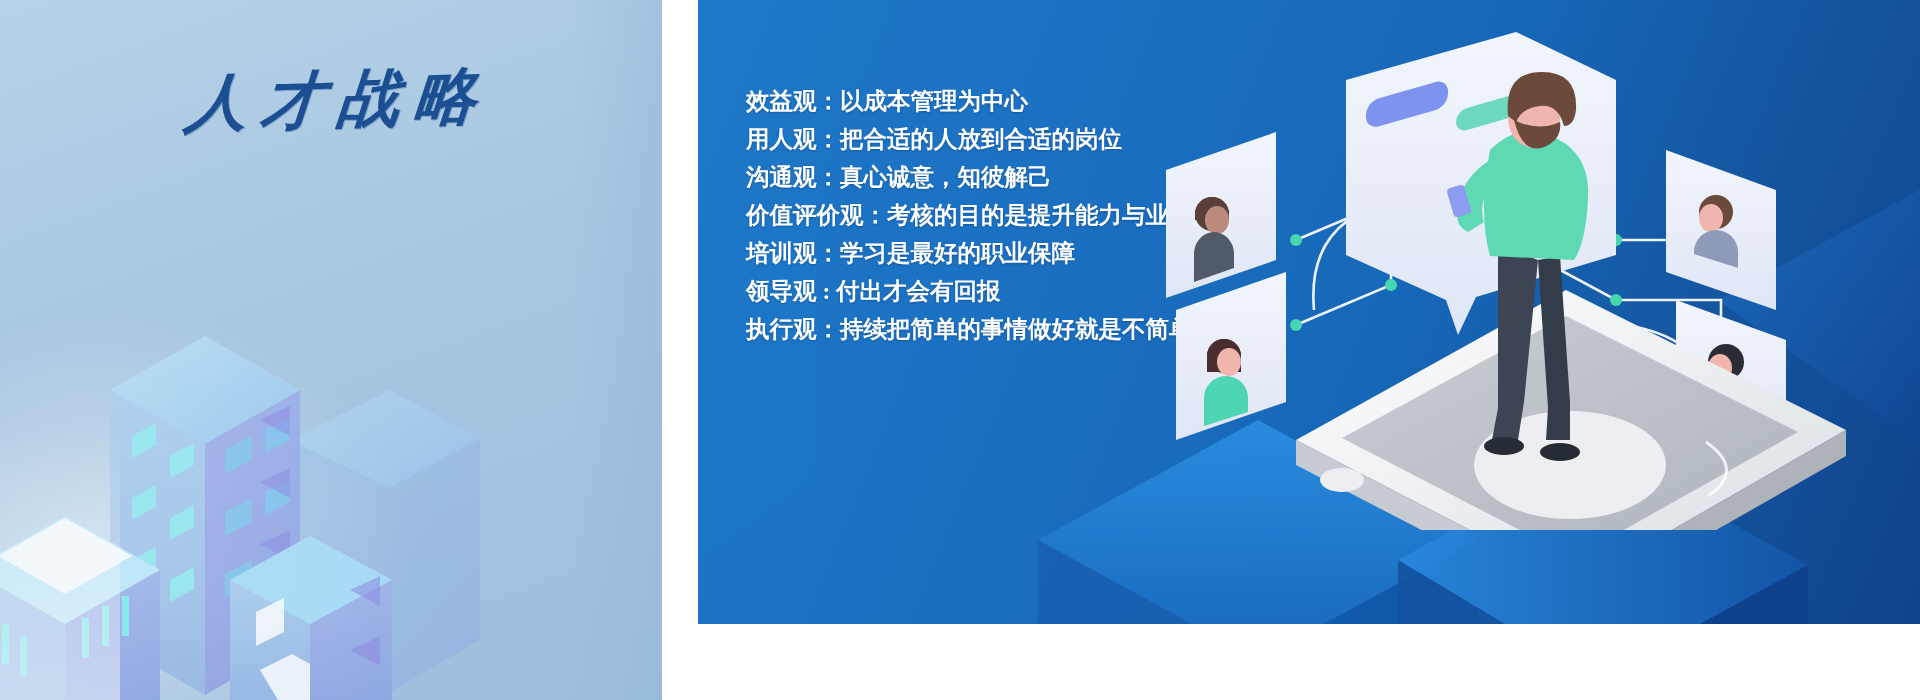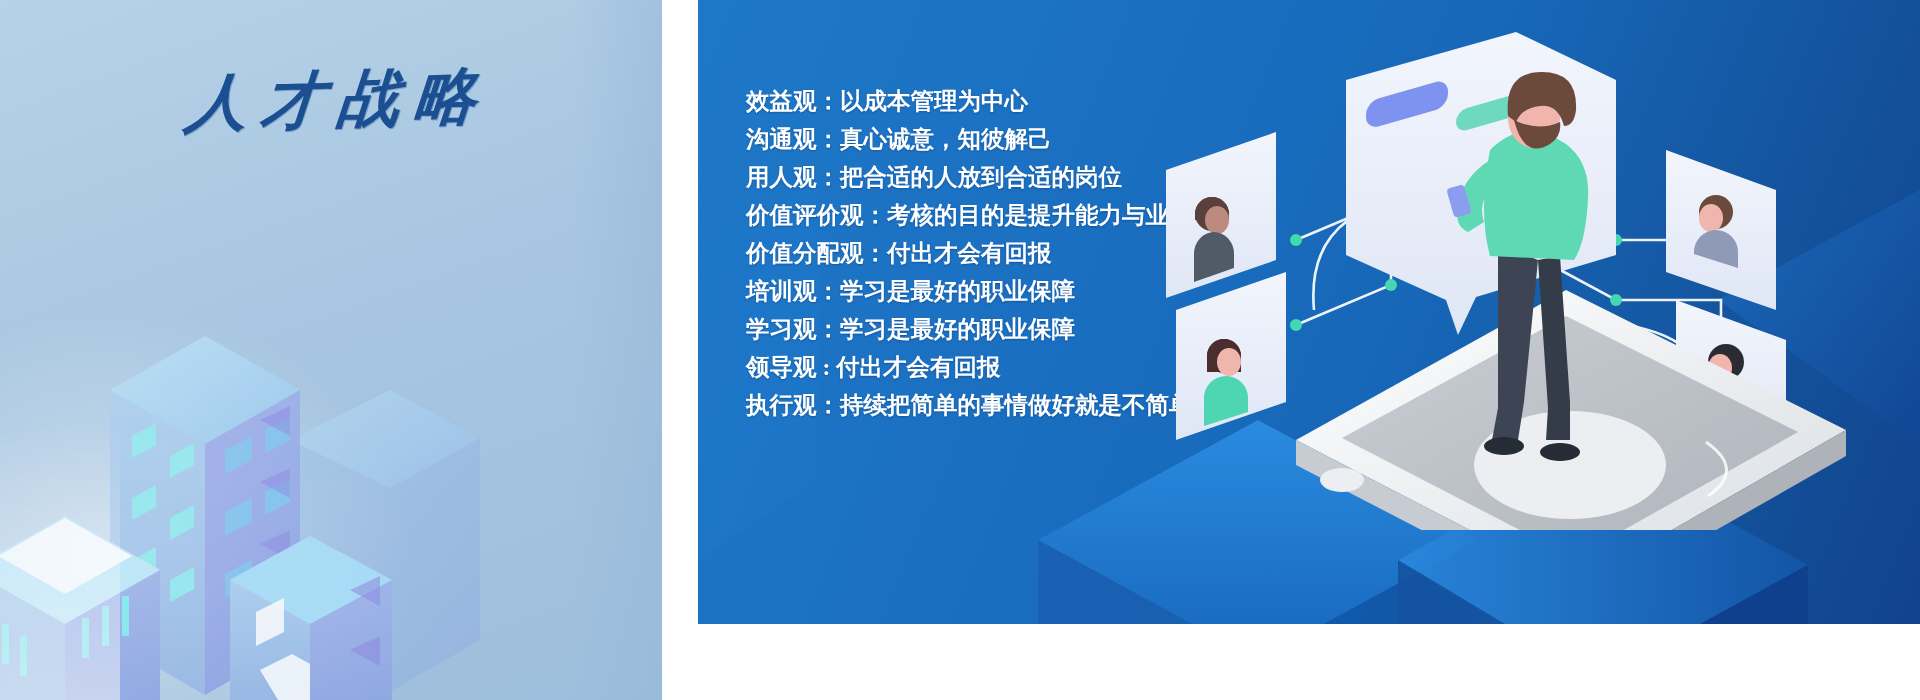--- a/index.html
+++ b/index.html
@@ -179,26 +179,24 @@
       <polygon points="560,660 780,540 780,700 560,700" fill="#1158a8" opacity=".9"></polygon>
       <polygon points="700,560 900,450 1110,565 900,680" fill="url(#pC)" opacity=".9"></polygon>
       <polygon points="700,560 900,680 900,700 700,700" fill="#1453a0" opacity=".9"></polygon>
       <polygon points="900,680 1110,565 1110,700 900,700" fill="#0e3f8c" opacity=".9"></polygon>
       <polygon points="1020,300 1258,170 1258,470" fill="url(#pB)" opacity=".55"></polygon>
       <polygon points="0,250 120,180 120,480 0,560" fill="#2080d4" opacity=".18"></polygon>
     </svg>
 
     <div class="bullet-list">
       <div class="bullet">效益观：以成本管理为中心</div>
+      <div class="bullet">用人观：把合适的人放到合适的岗位</div>
       <div class="bullet">沟通观：真心诚意，知彼解己</div>
-      <div class="bullet">用人观：把合适的人放到合适的岗位</div>
       <div class="bullet">价值评价观：考核的目的是提升能力与业绩</div>
-      <div class="bullet">价值分配观：付出才会有回报</div>
       <div class="bullet">培训观：学习是最好的职业保障</div>
-      <div class="bullet">学习观：学习是最好的职业保障</div>
       <div class="bullet">领导观 : 付出才会有回报</div>
       <div class="bullet">执行观：持续把简单的事情做好就是不简单</div>
     </div>
 
     <svg class="art" viewBox="0 0 820 520">
       <defs>
         <linearGradient id="cardG" x1="0" y1="0" x2="0" y2="1">
           <stop offset="0" stop-color="#f2f5fc"></stop>
             <stop offset="1" stop-color="#dfe6f5"></stop>
         </linearGradient>

